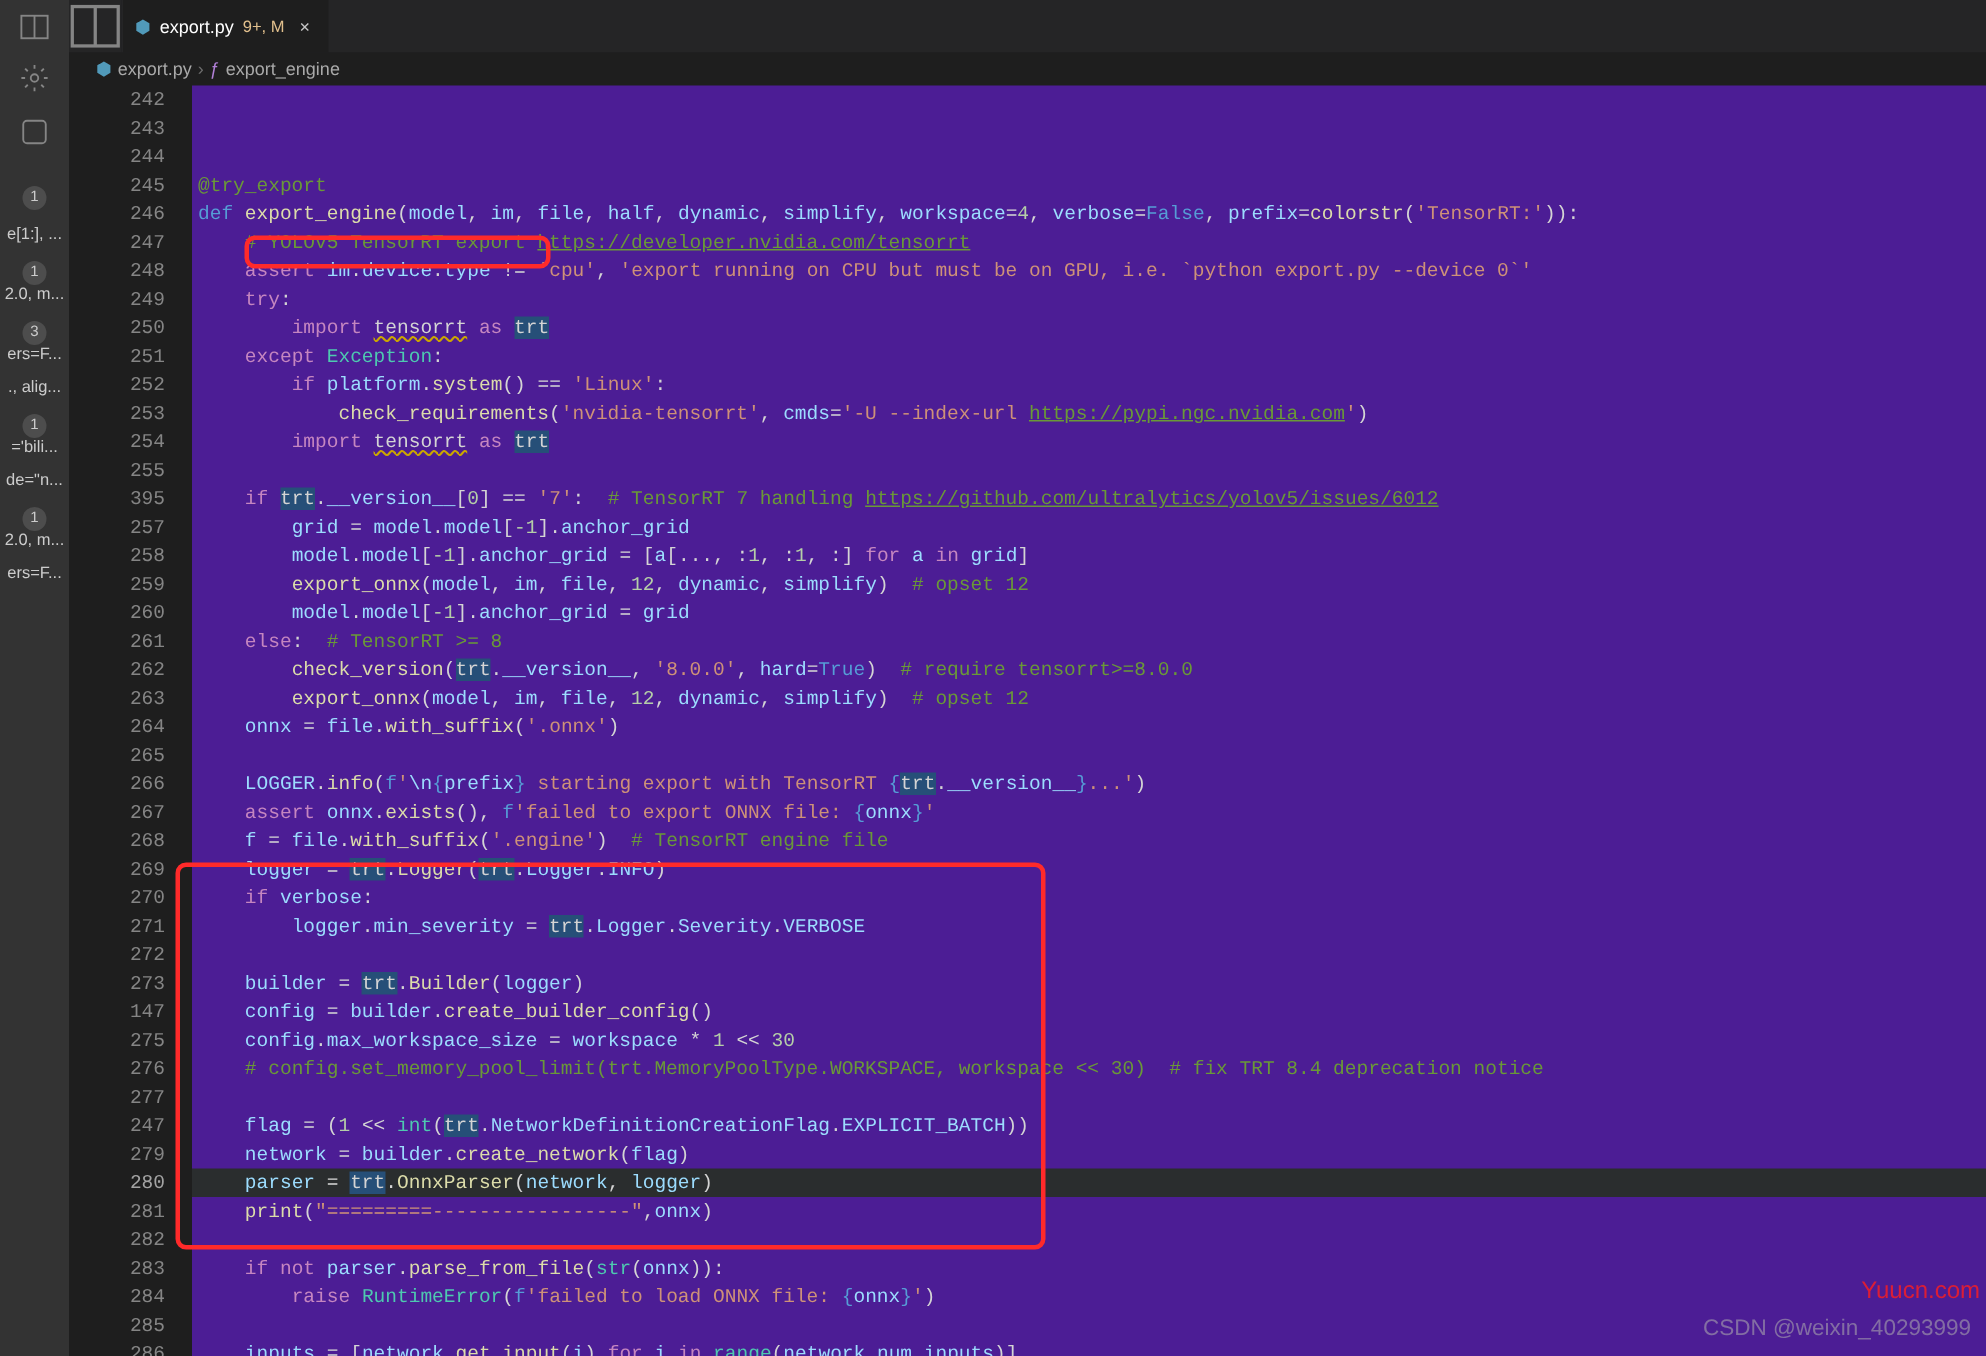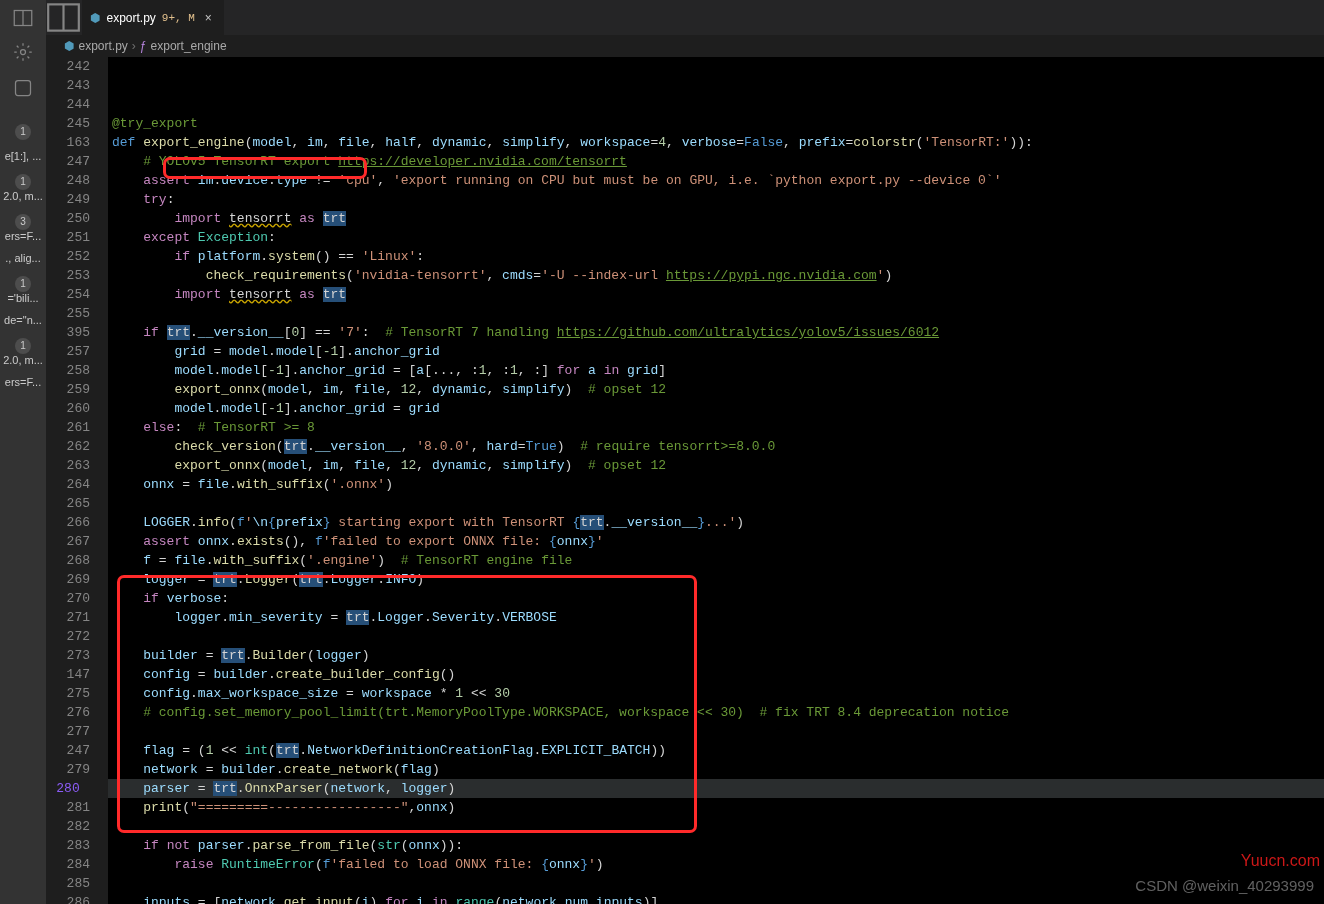--- a/index.html
+++ b/index.html
@@ -20,42 +20,42 @@
 .tab .st { color:#e2c08d; font-size:11px; }
 .tab .cl { color:#c5c5c5; padding:0 4px; }
 .sideic { width:35px; display:flex; align-items:center; justify-content:center; color:#858585; }
 
 
 .crumbs { position:absolute; left:46px; top:35px; right:0; height:22px; background:#1e1e1e; display:flex; align-items:center; padding-left:18px; font-family:-apple-system,sans-serif; font-size:12px; color:#a9a9a9; gap:4px; }
 .crumbs .py { color:#519aba; }
 .crumbs .chev { color:#6e6e6e; }
 
 
-.ed { position:absolute; left:46px; top:57px; right:0; bottom:0; display:flex; }
+.ed { position:absolute; left:46px; top:57px; right:0; bottom:0; display:flex;padding-left:20px; }
 .gut { width:62px; background:#1e1e1e; text-align:right; color:#858585; font-size:13px; line-height:19px; padding-right:18px; }
 .gut div { height:19px; }
-.gut .cur { color:#8b5cf6;text-align:center; }
-.code { flex:1; background:#000000; font-size:13px; line-height:19px; white-space:pre; position:relative; }
+.gut .cur { color:#a3a3a3; }
+.code { flex:1; background:#4c1d95; font-size:13px; line-height:19px; white-space:pre; position:relative; }
 .code .ln { height:19px; padding-left:4px; }
 .curline { background:#2a2d2e; position:absolute; left:0; right:0; height:19px; z-index:0; }
 .code pre { position:relative; z-index:1; margin:0; font-family:inherit; }
 
 
 .redbox { position:absolute; border:3px solid #ff2a2a; border-radius:7px; z-index:5; pointer-events:none; }
 
 
 .wm1 { position:absolute; right:4px; bottom:34px; font-family:-apple-system,sans-serif; font-size:16px; color:#ff1e1e; opacity:0.8; }
 .wm2 { position:absolute; right:10px; bottom:10px; font-family:-apple-system,sans-serif; font-size:15px; color:#b0b0b0; opacity:0.55; }
 
 
 .kw { color:#c586c0; }
 .kd { color:#569cd6; }
 .fn { color:#dcdcaa; }
 .ty { color:#4ec9b0; }
-.st { color:#ce9178;font-family:Liberation Mono, monospace; }
+.st { color:#ce9178; }
 .nu { color:#b5cea8; }
 .cm { color:#6a9937; }
 .pa { color:#9cdcfe; }
 .lk { color:#6a9937; text-decoration:underline; }
 .hl { background:#264f78; }
 .wav { text-decoration:underline wavy #cca700; text-decoration-skip-ink:none; }
 </style>
 </head>
 <body>
 
@@ -120,21 +120,21 @@
   <span style="color:#b180d7">ƒ</span>
   <span>export_engine</span>
 </div>
 
 <div class="ed">
   <div class="gut" id="gutter">
       <div>242</div>
       <div>243</div>
       <div>244</div>
       <div>245</div>
-      <div>163</div>
+      <div>246</div>
       <div>247</div>
       <div>248</div>
       <div>249</div>
       <div>250</div>
       <div>251</div>
       <div>252</div>
       <div>253</div>
       <div>254</div>
       <div>255</div>
       <div>395</div>

